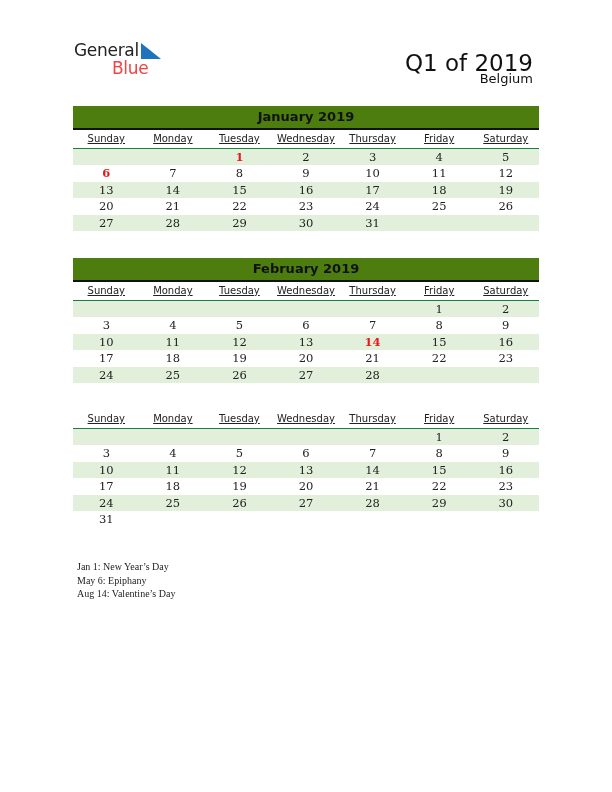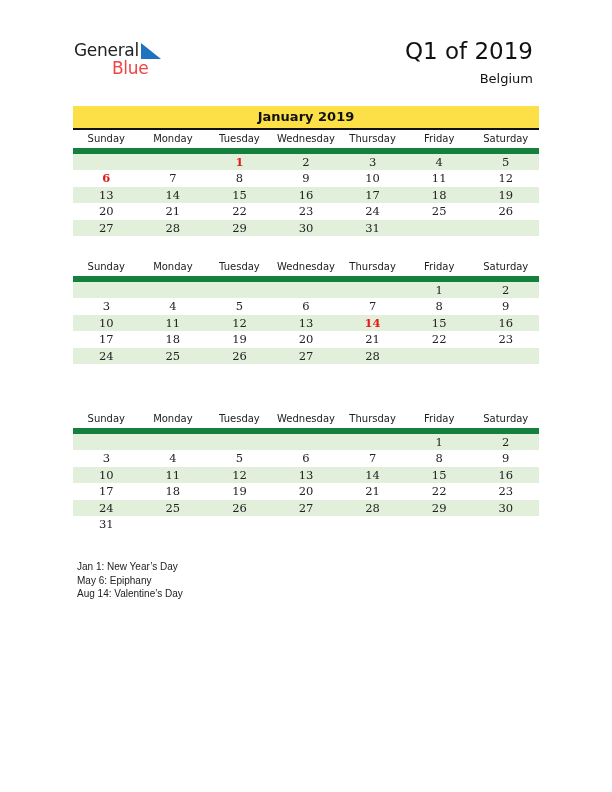--- a/index.html
+++ b/index.html
@@ -1,31 +1,31 @@
 <!DOCTYPE html>
 <html><head>
 <meta charset="utf-8">
 <style>
   html, body { margin: 0; padding: 0; background: #ffffff; }
   body { width: 612px; height: 792px; position: relative; overflow: hidden; font-family: "DejaVu Sans", sans-serif; color: #222; }
   .logo { position: absolute; left: 74px; top: 40px; }
   .logo .general { font-family: "DejaVu Sans", sans-serif; font-size: 17px; color: #222; letter-spacing: -0.3px; }
   .logo .blue { position: absolute; left: 38px; top: 18px; font-size: 17px; color: #ef4444; letter-spacing: -0.3px; }
   .logo .tri { position: absolute; left: 67px; top: 3px; width: 0; height: 0; border-left: 20px solid transparent; border-bottom: 16px solid #1e73be; transform: scaleX(-1); }
-  .title { position: absolute; right: 79px; top: 38px; font-size: 23px; color: #111; text-align: right; }
+  .title { position: absolute; right: 79px; top: 50px; font-size: 23px; color: #111; text-align: right; }
   .country { position: absolute; right: 79px; top: 71px; font-size: 13px; color: #111; text-align: right; }
   .month { position: absolute; left: 73px; width: 466px; }
-  .month-head { background: #fde047; height: 22px; line-height: 22px; text-align: center; font-weight: bold; font-size: 13px; color: #111; border-bottom: 2px solid #111; }
-  .dow-row { display: flex; height: 18px; line-height: 18px; border-bottom: 6px solid #15803d; }
+  .month-head { background: #4d7c0f; height: 22px; line-height: 22px; text-align: center; font-weight: bold; font-size: 13px; color: #111; border-bottom: 2px solid #111; }
+  .dow-row { display: flex; height: 18px; line-height: 18px; border-bottom: 1px solid #15803d; text-decoration: underline; }
   .dow-row div { flex: 1; text-align: center; font-size: 10px; color: #222; }
   .week { display: flex; height: 16.4px; line-height: 16.4px; }
   .week.alt { background: #e2efda; }
   .week div { flex: 1; text-align: center; font-family: "DejaVu Serif", serif; font-size: 11.5px; color: #222; }
   .week div.holiday { color: #e31b1b; font-weight: bold; }
-  .notes { position: absolute; left: 77px; top: 560px; font-family: Liberation Sans, sans-serif; font-size: 10px; color: #222; line-height: 13.5px; }
+  .notes { position: absolute; left: 77px; top: 560px; font-family: Liberation Serif, serif; font-size: 10px; color: #222; line-height: 13.5px; }
 </style>
 </head>
 <body>
 
 <div class="logo">
   <span class="general">General</span>
   <span class="tri"></span>
   <span class="blue">Blue</span>
 </div>
 
@@ -84,20 +84,21 @@
         <div>27</div>
         <div>28</div>
         <div>29</div>
         <div>30</div>
         <div>31</div>
         <div></div>
         <div></div>
       </div>
     </div>
     <div class="month" style="top: 258px;">
+      <div class="month-head">February 2019</div>
       <div class="dow-row">
         <div>Sunday</div>
         <div>Monday</div>
         <div>Tuesday</div>
         <div>Wednesday</div>
         <div>Thursday</div>
         <div>Friday</div>
         <div>Saturday</div>
       </div>
       <div class="week alt">

